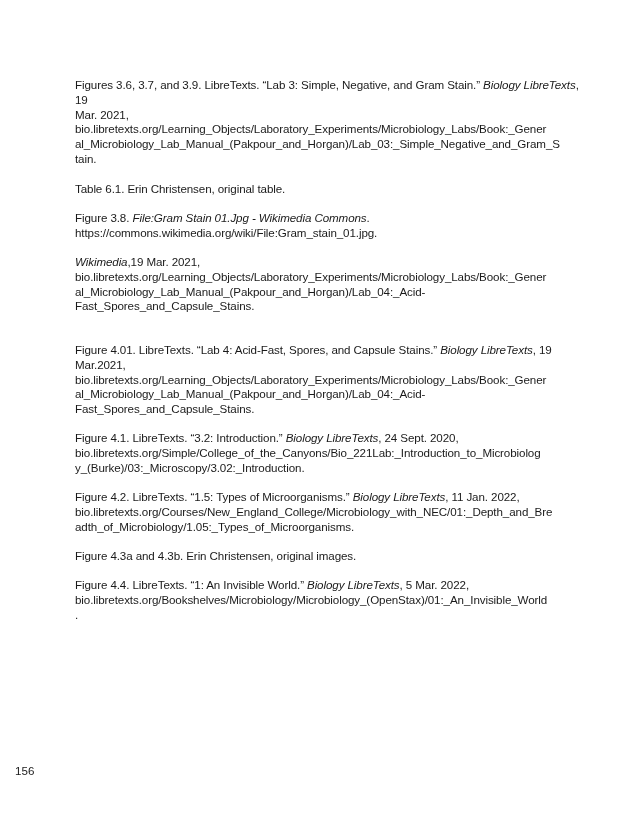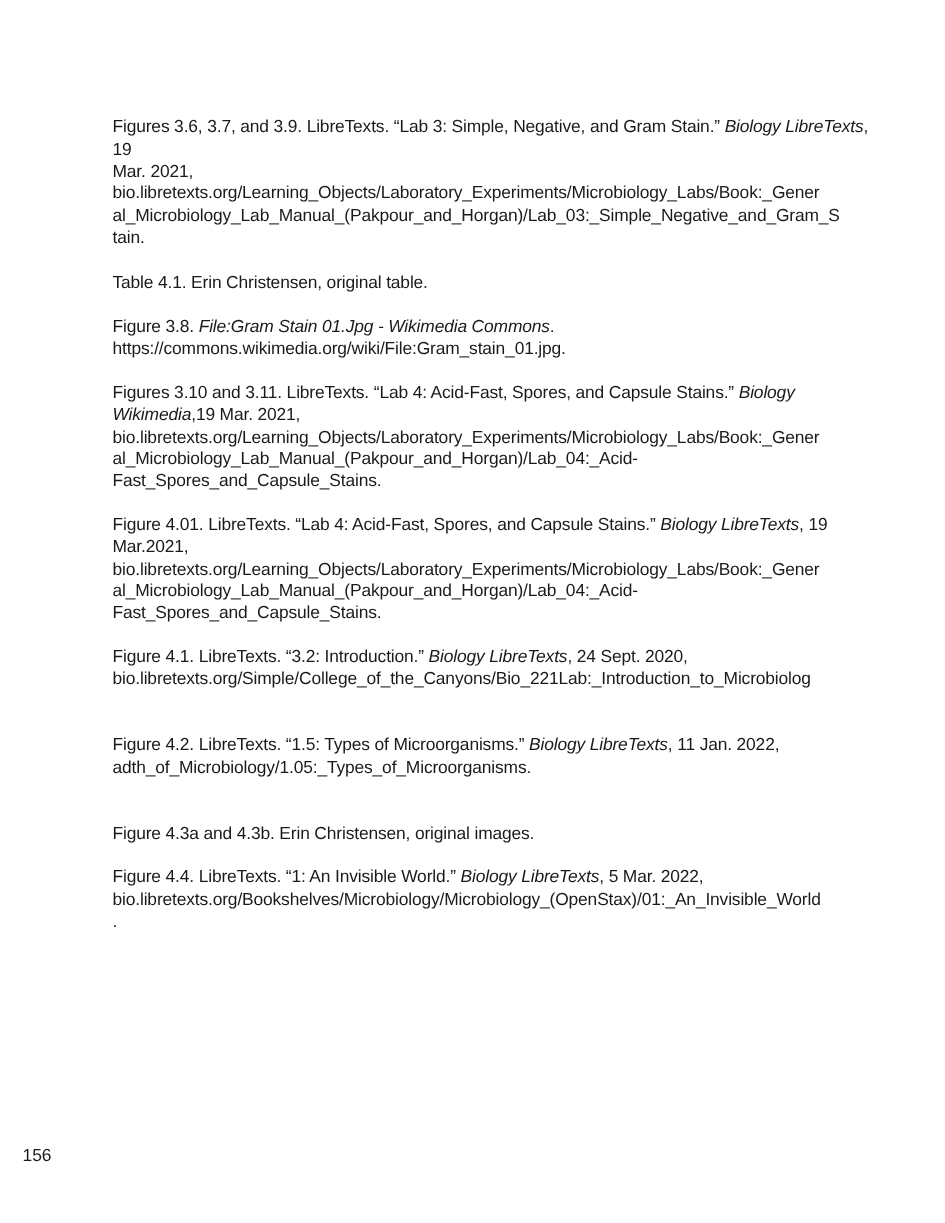--- a/index.html
+++ b/index.html
@@ -28,51 +28,52 @@
   <div class="entry" style="top:78px">
     <span class="line"><span>Figures 3.6, 3.7, and 3.9. LibreTexts. “Lab 3: Simple, Negative, and Gram Stain.” </span><i>Biology LibreTexts</i><span>,</span></span>
     <span class="line"><span>19</span></span>
     <span class="line"><span>Mar. 2021,</span></span>
     <span class="line"><span>bio.libretexts.org/Learning_Objects/Laboratory_Experiments/Microbiology_Labs/Book:_Gener</span></span>
     <span class="line"><span>al_Microbiology_Lab_Manual_(Pakpour_and_Horgan)/Lab_03:_Simple_Negative_and_Gram_S</span></span>
     <span class="line"><span>tain.</span></span>
   </div>
 
   <div class="entry" style="top:182px">
-    <span class="line"><span>Table 4.1. Erin Christensen, original table.</span></span>
+    <span class="line"><span>Table 6.1. Erin Christensen, original table.</span></span>
   </div>
 
   <div class="entry" style="top:211px">
     <span class="line"><span>Figure 3.8. </span><i>File:Gram Stain 01.Jpg - Wikimedia Commons</i><span>.</span></span>
     <span class="line"><span>https://commons.wikimedia.org/wiki/File:Gram_stain_01.jpg.</span></span>
   </div>
 
   <div class="entry" style="top:255px">
-    <span class="line"><span>Figures 3.10 and 3.11. LibreTexts. “Lab 4: Acid-Fast, Spores, and Capsule Stains.” </span><i>Biology</i><span></span></span>
     <span class="line"><i>Wikimedia</i><span>,19 Mar. 2021,</span></span>
     <span class="line"><span>bio.libretexts.org/Learning_Objects/Laboratory_Experiments/Microbiology_Labs/Book:_Gener</span></span>
     <span class="line"><span>al_Microbiology_Lab_Manual_(Pakpour_and_Horgan)/Lab_04:_Acid-</span></span>
     <span class="line"><span>Fast_Spores_and_Capsule_Stains.</span></span>
   </div>
 
   <div class="entry" style="top:343px">
     <span class="line"><span>Figure 4.01. LibreTexts. “Lab 4: Acid-Fast, Spores, and Capsule Stains.” </span><i>Biology LibreTexts</i><span>, 19</span></span>
     <span class="line"><span>Mar.2021,</span></span>
     <span class="line"><span>bio.libretexts.org/Learning_Objects/Laboratory_Experiments/Microbiology_Labs/Book:_Gener</span></span>
     <span class="line"><span>al_Microbiology_Lab_Manual_(Pakpour_and_Horgan)/Lab_04:_Acid-</span></span>
     <span class="line"><span>Fast_Spores_and_Capsule_Stains.</span></span>
   </div>
 
   <div class="entry" style="top:431px">
     <span class="line"><span>Figure 4.1. LibreTexts. “3.2: Introduction.” </span><i>Biology LibreTexts</i><span>, 24 Sept. 2020,</span></span>
     <span class="line"><span>bio.libretexts.org/Simple/College_of_the_Canyons/Bio_221Lab:_Introduction_to_Microbiolog</span></span>
+    <span class="line"><span>y_(Burke)/03:_Microscopy/3.02:_Introduction.</span></span>
   </div>
 
   <div class="entry" style="top:490px">
     <span class="line"><span>Figure 4.2. LibreTexts. “1.5: Types of Microorganisms.” </span><i>Biology LibreTexts</i><span>, 11 Jan. 2022,</span></span>
+    <span class="line"><span>bio.libretexts.org/Courses/New_England_College/Microbiology_with_NEC/01:_Depth_and_Bre</span></span>
     <span class="line"><span>adth_of_Microbiology/1.05:_Types_of_Microorganisms.</span></span>
   </div>
 
   <div class="entry" style="top:549px">
     <span class="line"><span>Figure 4.3a and 4.3b. Erin Christensen, original images.</span></span>
   </div>
 
   <div class="entry" style="top:578px">
     <span class="line"><span>Figure 4.4. LibreTexts. “1: An Invisible World.” </span><i>Biology LibreTexts</i><span>, 5 Mar. 2022,</span></span>
     <span class="line"><span>bio.libretexts.org/Bookshelves/Microbiology/Microbiology_(OpenStax)/01:_An_Invisible_World</span></span>

